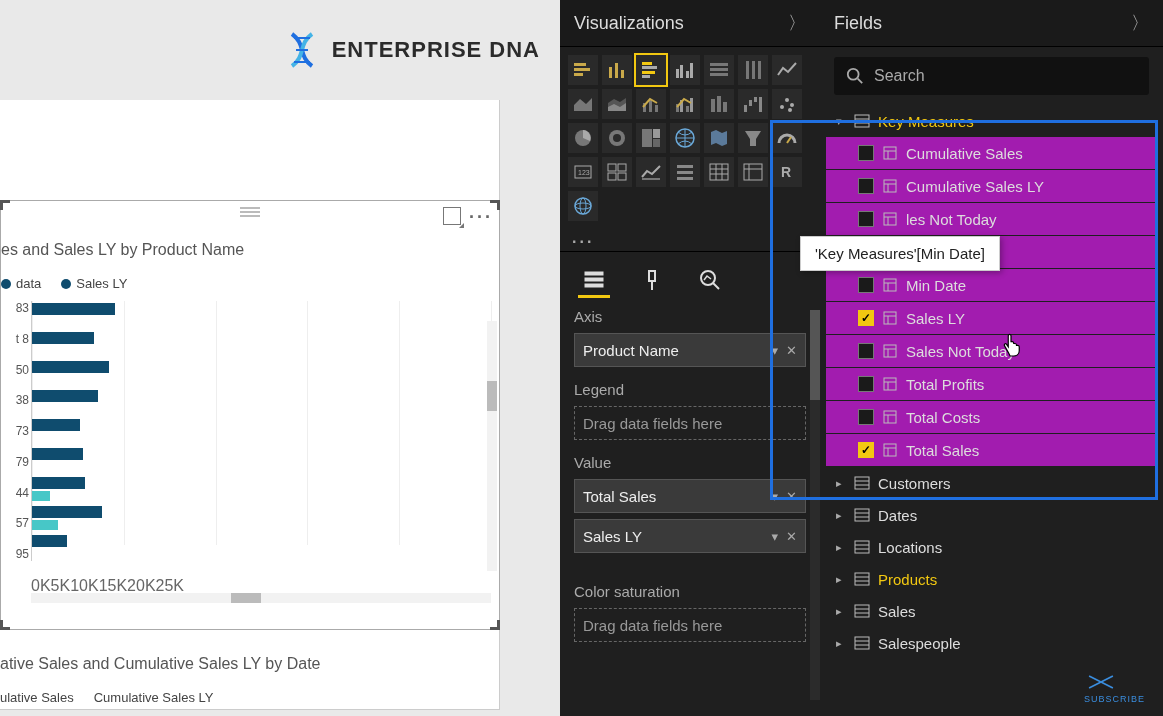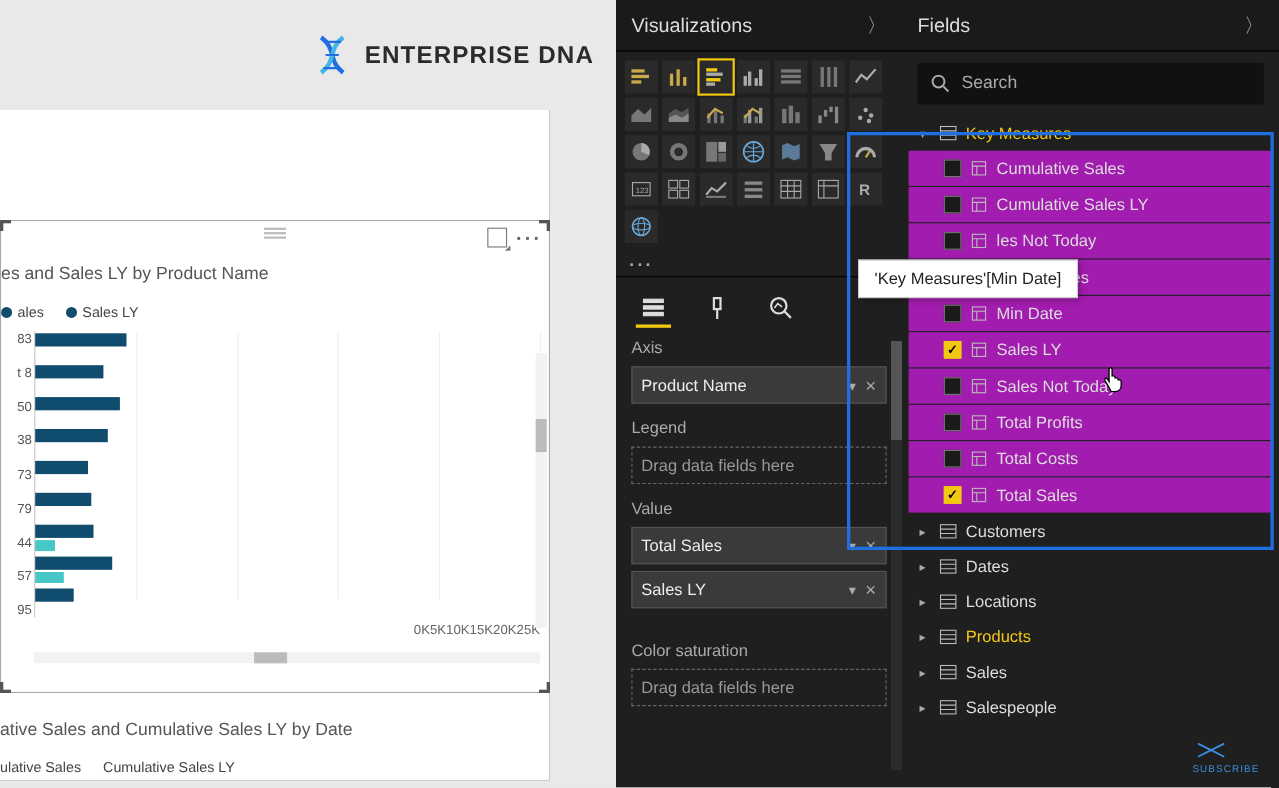--- a/index.html
+++ b/index.html
@@ -27,21 +27,21 @@
   .lg-dot{width:10px;height:10px;border-radius:50%;}
 
   .chart-body{position:absolute; left:0; top:100px; width:492px; height:300px;}
   .axis-labels{position:absolute;left:0;top:0;width:28px;height:260px;display:flex;flex-direction:column;justify-content:space-between;font-size:12px;color:#555;text-align:right;}
   .bars{position:absolute;left:30px;top:0;width:460px;height:260px;border-left:1px solid #ccc;}
   .grid-line{position:absolute;top:0;bottom:16px;width:1px;background:#eee;}
   .bar-row{position:relative;height:29px;}
   .bar{position:absolute;top:4px;height:12px;}
   .bar.ts{background:#0f4c6e;top:2px;}
   .bar.ly{background:#47c7c7;top:16px;height:10px;}
-  .x-axis{position:absolute;left:30px;top:264px;width:460px;display:flex;justify-content:flex-end;font-size:12px;color:#666;}
+  .x-axis{position:absolute;left:30px;top:276px;width:460px;display:flex;justify-content:flex-start;font-size:16px;color:#666;}
   .hscroll{position:absolute;left:30px;top:292px;width:460px;height:10px;background:#f2f2f2;}
   .hscroll-thumb{position:absolute;left:200px;width:30px;height:10px;background:#bbb;}
 
   .visual-scroll{position:absolute;right:2px;top:120px;width:10px;height:250px;background:#f2f2f2;}
   .visual-scroll-thumb{position:absolute;top:60px;width:10px;height:30px;background:#bbb;}
 
   .sel-corner{position:absolute;width:10px;height:10px;}
   .sel-corner.tl{top:-1px;left:-1px;border-top:3px solid #555;border-left:3px solid #555;}
   .sel-corner.tr{top:-1px;right:-1px;border-top:3px solid #555;border-right:3px solid #555;}
   .sel-corner.bl{bottom:-1px;left:-1px;border-bottom:3px solid #555;border-left:3px solid #555;}
@@ -133,21 +133,21 @@
       </div>
     <div class="visual-icons">
       <div class="focus-ic"></div>
       <span class="dots">···</span>
     </div>
 
     <div class="chart-title">es and Sales LY by Product Name</div>
     <div class="legend">
       <span>
           <span class="lg-dot" style="background:#0f4c6e"></span>
-          <span>ales</span>
+          <span>data</span>
         </span>
       <span>
           <span class="lg-dot" style="background:#0f4c6e"></span>
           <span>Sales LY</span>
         </span>
     </div>
 
     <div class="chart-body">
       <div class="axis-labels" id="ylabels">
           <div>83</div>
@@ -665,21 +665,21 @@
           <line x1="1" y1="6" x2="15" y2="6" stroke="#bbb"></line>
           <line x1="1" y1="10" x2="15" y2="10" stroke="#bbb"></line>
         </svg>
         <span>Salespeople</span>
       </div>
     </div>
 </div>
 
 <div class="highlight-box" style="left:770px;top:120px;width:388px;height:380px;"></div>
 
-<div class="tooltip" style="left:780px;top:236px;">
+<div class="tooltip" style="left:800px;top:236px;">
   <span>'Key Measures'[Min Date]</span>
 </div>
 
 <svg class="cursor-hand" style="left:1000px;top:332px;" viewBox="0 0 24 28">
   <path d="M9 22 L5 15 C4 13 6 12 7 13 L9 16 L9 4 C9 2 12 2 12 4 L12 11 C12 10 15 10 15 12 L15 13 C15 12 18 12 18 14 L18 15 C18 14 21 14 21 16 L21 20 C21 24 18 26 15 26 L11 26 Z" fill="#fff" stroke="#000" stroke-width="1.3"></path>
 </svg>
 
 <div class="subscribe">
   <svg viewBox="0 0 40 22">
       <path d="M6 4 C 18 10, 22 12, 34 18" stroke="#3a8dde" stroke-width="2" fill="none"></path>

